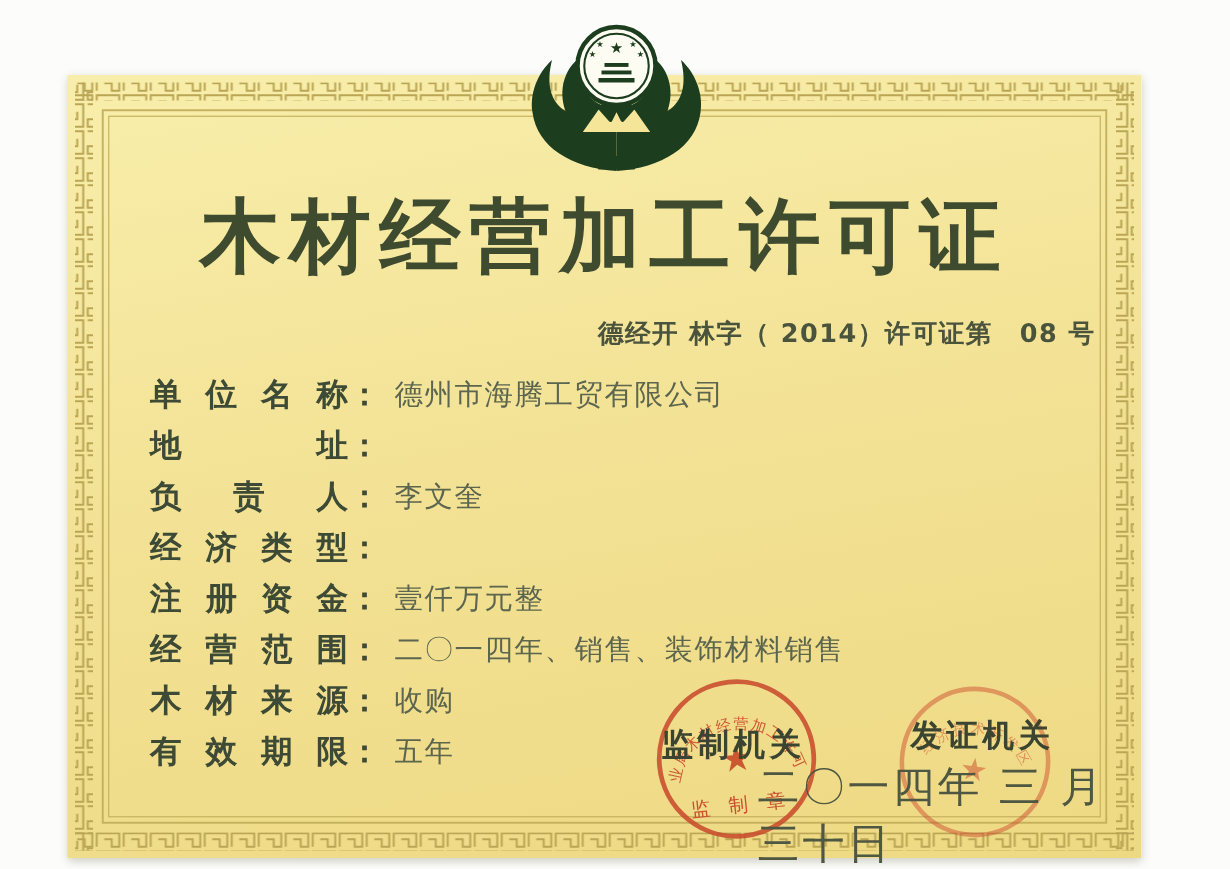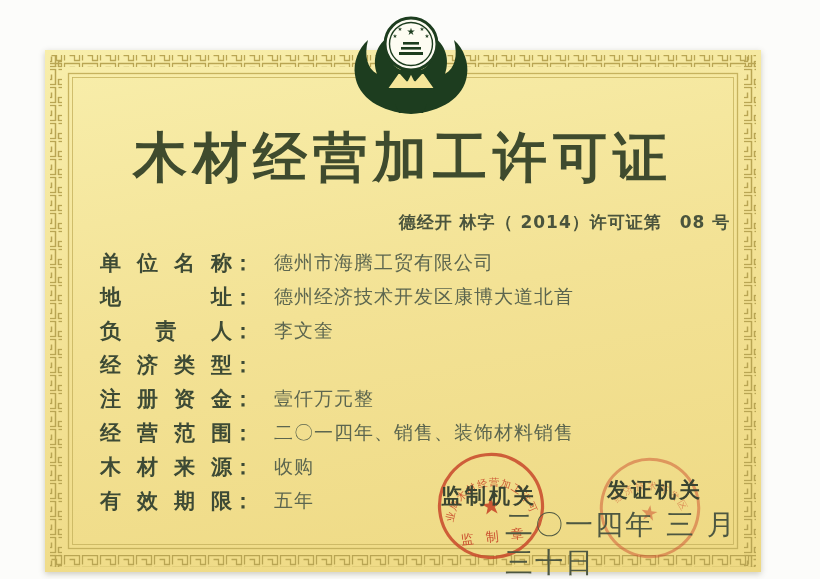--- a/index.html
+++ b/index.html
@@ -33,21 +33,21 @@
   }
 
   .fields { position: absolute; left: 55px; top: 196px; width: 600px; }
   .field-row { display: flex; align-items: center; height: 34px; }
   .field-label {
     display: flex; justify-content: space-between;
     width: 132px; font-size: 21px; font-weight: 600;
     color: #3d4a35;
   }
   .field-colon { font-size: 21px; font-weight: 600; color: #3d4a35; width: 22px; text-align: center; }
-  .field-value { margin-left: 20px; font-size: 19px; color: #5c664f; letter-spacing: 1px; white-space: nowrap; }
+  .field-value { margin-left: 9px; font-size: 19px; color: #5c664f; letter-spacing: 1px; white-space: nowrap; }
 
   .stamp { position: absolute; z-index: 1; }
   .stamp svg { width: 100%; height: 100%; }
   .stamp-left  { left: 391px; top: 401px; width: 110px; height: 110px; transform: rotate(-6deg); }
   .stamp-right { left: 553px; top: 406px; width: 104px; height: 104px; opacity: .62; transform: rotate(8deg); }
 
   .authority-label {
     position: absolute; z-index: 2; text-align: center;
     font-size: 21px; font-weight: 700; letter-spacing: 3px; color: #3a4431;
   }
@@ -115,21 +115,20 @@
           </div>
           <span class="field-colon">：</span>
           <div class="field-value">德州市海腾工贸有限公司</div>
         </div>
         <div class="field-row">
           <div class="field-label">
             <span>地</span>
             <span>址</span>
           </div>
           <span class="field-colon">：</span>
-          <div class="field-value">德州经济技术开发区康博大道北首</div>
         </div>
         <div class="field-row">
           <div class="field-label">
             <span>负</span>
             <span>责</span>
             <span>人</span>
           </div>
           <span class="field-colon">：</span>
           <div class="field-value">李文奎</div>
         </div>

